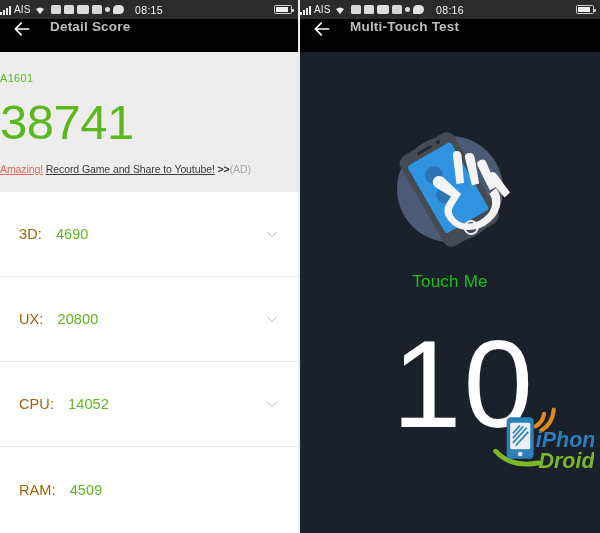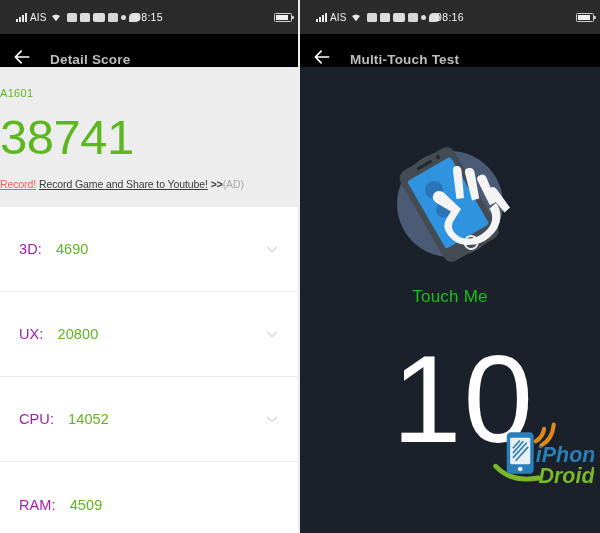--- a/index.html
+++ b/index.html
@@ -26,25 +26,25 @@
     position: relative;
     height: 533px;
     overflow: hidden;
   }
   .panel-left  { width: 298px; background: #ffffff; }
   .panel-gap   { width: 2px;  background: #ededed; height: 533px; }
   .panel-right { width: 300px; background: #1b212b; }
 
   
   .statusbar {
-    height: 34px;
+    height: 19px;
     background: #2b2b2b;
     display: flex;
     align-items: center;
-    padding: 0 6px 0 16px;
+    padding: 0 6px 0 0;
     box-sizing: border-box;
     color: #f2f2f2;
     font-size: 10px;
     position: relative;
   }
   .sb-left {
     display: flex;
     align-items: center;
     gap: 3px;
   }
@@ -130,21 +130,21 @@
     height: 100%;
     width: 88%;
     background: #efefef;
   }
 
   
   .appbar {
     height: 33px;
     background: #000000;
     display: flex;
-    align-items: flex-end;
+    align-items: flex-start;
     padding-left: 12px;
     box-sizing: border-box;
   }
   .back-arrow {
     width: 20px;
     height: 20px;
     display: block;
     flex: none;
   }
   .appbar-title {
@@ -207,21 +207,21 @@
     box-sizing: border-box;
     display: flex;
     align-items: center;
     padding: 0 18px 0 19px;
     border-bottom: 1px solid #ebebeb;
     position: relative;
   }
   .score-row:last-child { border-bottom: none; }
   .row-label {
     font-size: 14.5px;
-    color: #a21caf;
+    color: #a16207;
     letter-spacing: 0.1px;
   }
   .row-value {
     font-size: 14.5px;
     color: #5cb81e;
     margin-left: 14px;
     letter-spacing: 0.1px;
   }
   .chev {
     margin-left: auto;
@@ -315,21 +315,21 @@
       <svg class="back-arrow" viewBox="0 0 24 24">
         <path d="M20 12 H5 M11 5 L4 12 L11 19" stroke="#ffffff" stroke-width="2" fill="none" stroke-linecap="round" stroke-linejoin="round"></path>
       </svg>
       <span class="appbar-title">Detail Score</span>
     </div>
 
     <div class="score-header">
       <div class="device-model">A1601</div>
       <div class="total-score">38741</div>
       <div class="ad-line">
-        <span class="ad-amazing">Record!</span>
+        <span class="ad-amazing">Amazing!</span>
         <span class="ad-main">Record Game and Share to Youtube!</span>
         <span class="ad-arrows">&gt;&gt;</span><span class="ad-tag">(AD)</span>
       </div>
     </div>
 
     <div class="score-list">
 
       <div class="score-row">
         <span class="row-label">3D:</span>
         <span class="row-value">4690</span>

